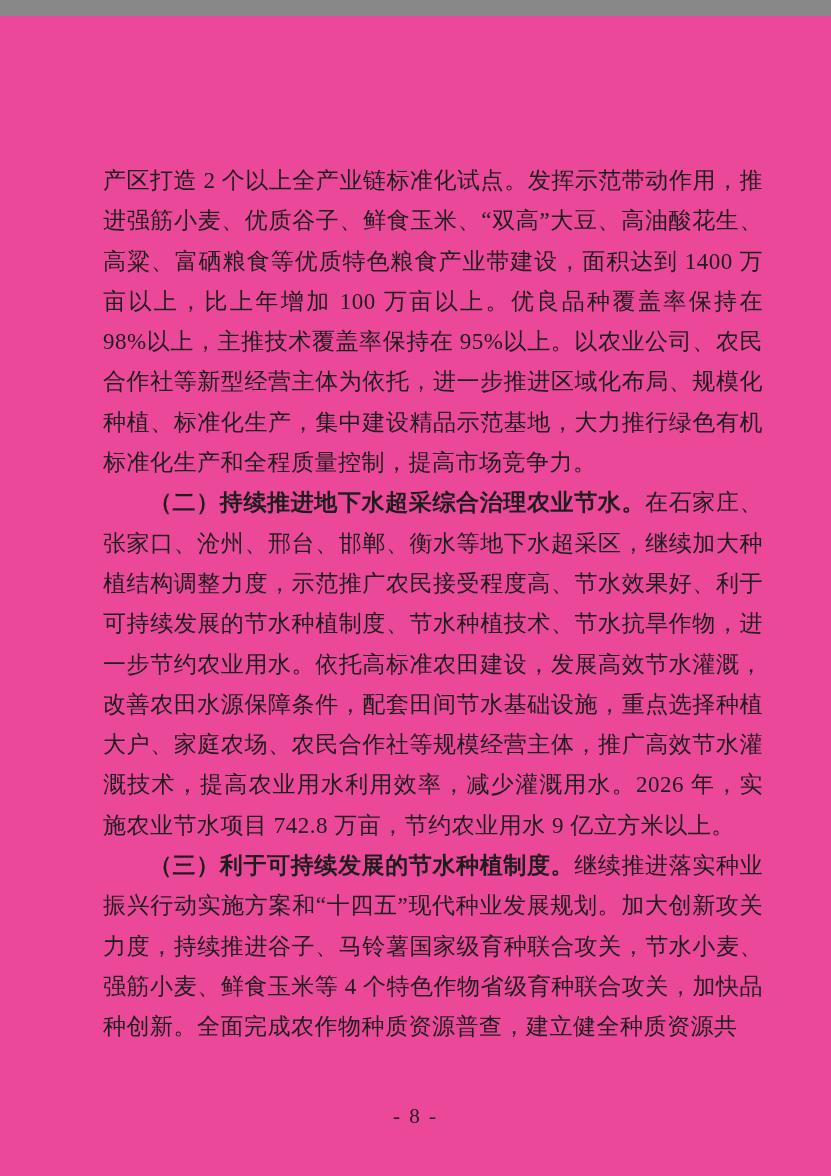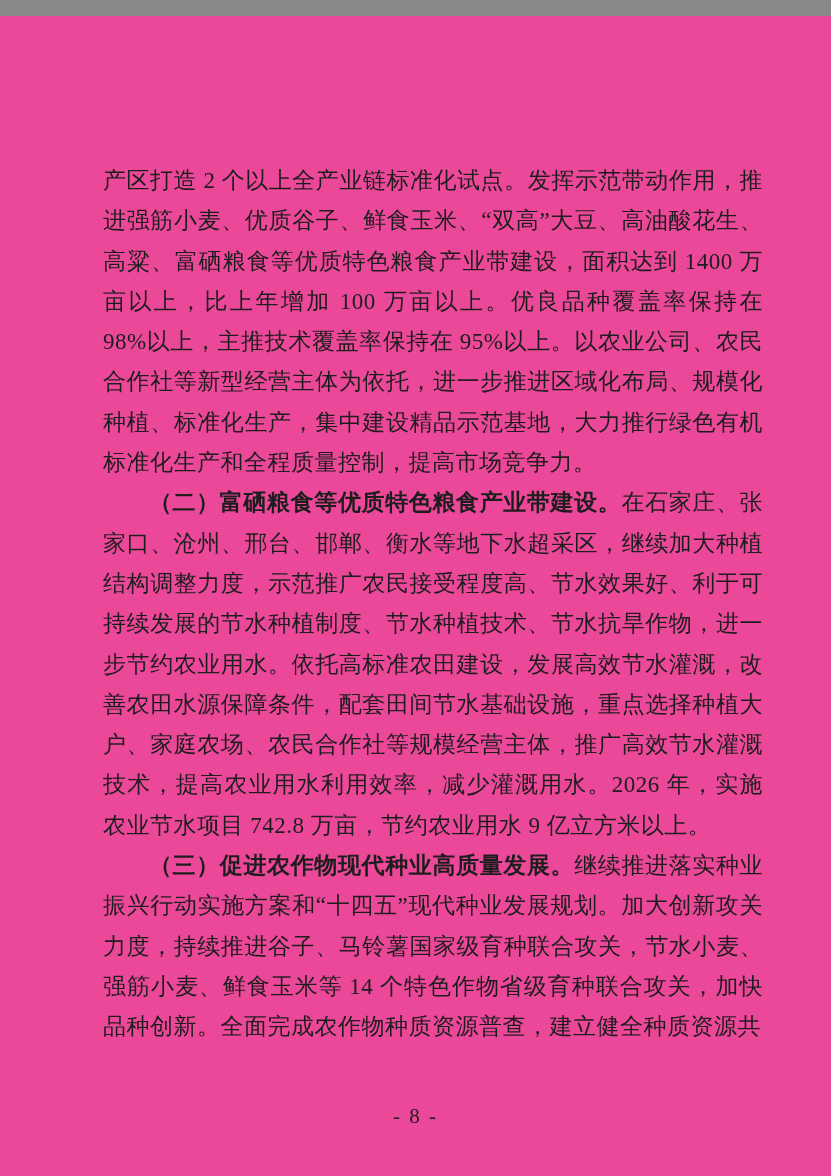--- a/index.html
+++ b/index.html
@@ -52,19 +52,19 @@
     color: #1d1d1d;
     letter-spacing: 2px;
   }
 </style>
 </head>
 <body>
 
 <div class="page">
   <main class="body-text">
       <p class="para"><span class="seg">产区打造 2 个以上全产业链标准化试点。发挥示范带动作用，推进强筋小麦、优质谷子、鲜食玉米、“双高”大豆、高油酸花生、高粱、富硒粮食等优质特色粮食产业带建设，面积达到 1400 万亩以上，比上年增加 100 万亩以上。优良品种覆盖率保持在 98%以上，主推技术覆盖率保持在 95%以上。以农业公司、农民合作社等新型经营主体为依托，进一步推进区域化布局、规模化种植、标准化生产，集中建设精品示范基地，大力推行绿色有机标准化生产和全程质量控制，提高市场竞争力。</span></p>
-      <p class="para indent"><b class="seg heading">（二）富硒粮食等优质特色粮食产业带建设。</b><span class="seg">在石家庄、张家口、沧州、邢台、邯郸、衡水等地下水超采区，继续加大种植结构调整力度，示范推广农民接受程度高、节水效果好、利于可持续发展的节水种植制度、节水种植技术、节水抗旱作物，进一步节约农业用水。依托高标准农田建设，发展高效节水灌溉，改善农田水源保障条件，配套田间节水基础设施，重点选择种植大户、家庭农场、农民合作社等规模经营主体，推广高效节水灌溉技术，提高农业用水利用效率，减少灌溉用水。2026 年，实施农业节水项目 742.8 万亩，节约农业用水 9 亿立方米以上。</span></p>
-      <p class="para indent"><b class="seg heading">（三）促进农作物现代种业高质量发展。</b><span class="seg">继续推进落实种业振兴行动实施方案和“十四五”现代种业发展规划。加大创新攻关力度，持续推进谷子、马铃薯国家级育种联合攻关，节水小麦、强筋小麦、鲜食玉米等 14 个特色作物省级育种联合攻关，加快品种创新。全面完成农作物种质资源普查，建立健全种质资源共</span></p>
+      <p class="para indent"><b class="seg heading">（二）持续推进地下水超采综合治理农业节水。</b><span class="seg">在石家庄、张家口、沧州、邢台、邯郸、衡水等地下水超采区，继续加大种植结构调整力度，示范推广农民接受程度高、节水效果好、利于可持续发展的节水种植制度、节水种植技术、节水抗旱作物，进一步节约农业用水。依托高标准农田建设，发展高效节水灌溉，改善农田水源保障条件，配套田间节水基础设施，重点选择种植大户、家庭农场、农民合作社等规模经营主体，推广高效节水灌溉技术，提高农业用水利用效率，减少灌溉用水。2026 年，实施农业节水项目 742.8 万亩，节约农业用水 9 亿立方米以上。</span></p>
+      <p class="para indent"><b class="seg heading">（三）利于可持续发展的节水种植制度。</b><span class="seg">继续推进落实种业振兴行动实施方案和“十四五”现代种业发展规划。加大创新攻关力度，持续推进谷子、马铃薯国家级育种联合攻关，节水小麦、强筋小麦、鲜食玉米等 4 个特色作物省级育种联合攻关，加快品种创新。全面完成农作物种质资源普查，建立健全种质资源共</span></p>
     </main>
   <footer class="page-footer">
     <span class="page-number">- 8 -</span>
   </footer>
 </div>
 
 </body></html>

